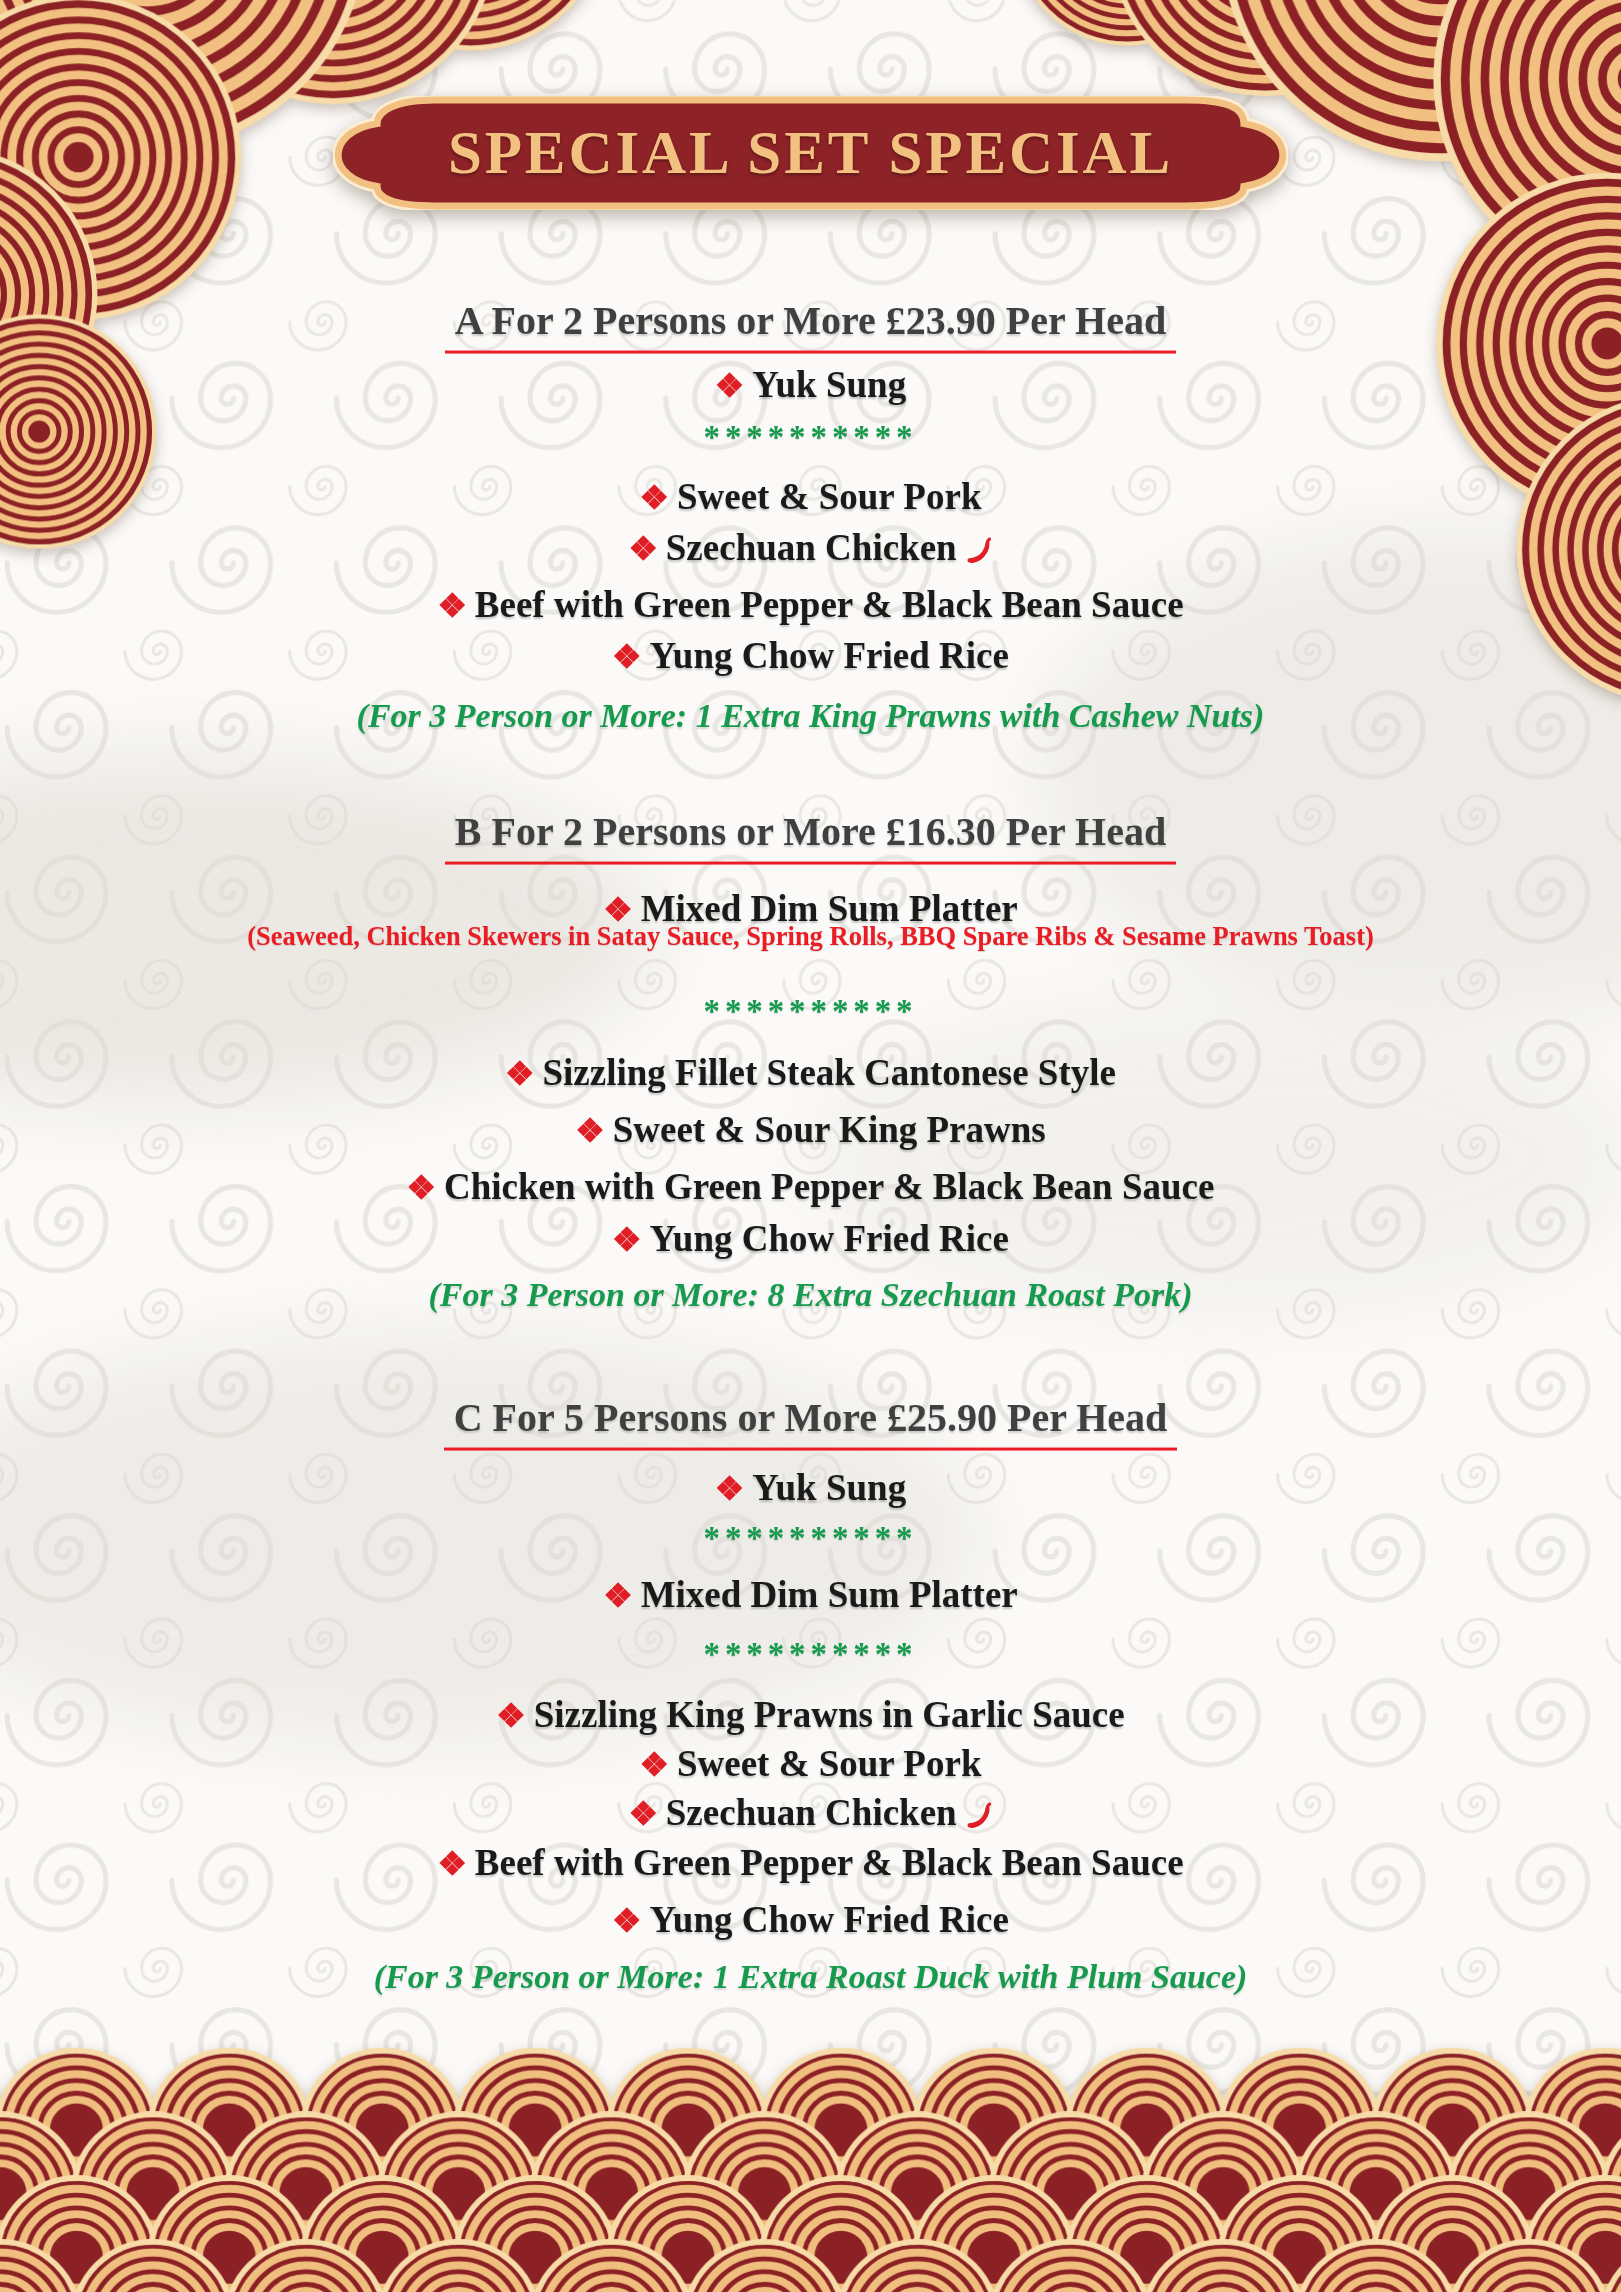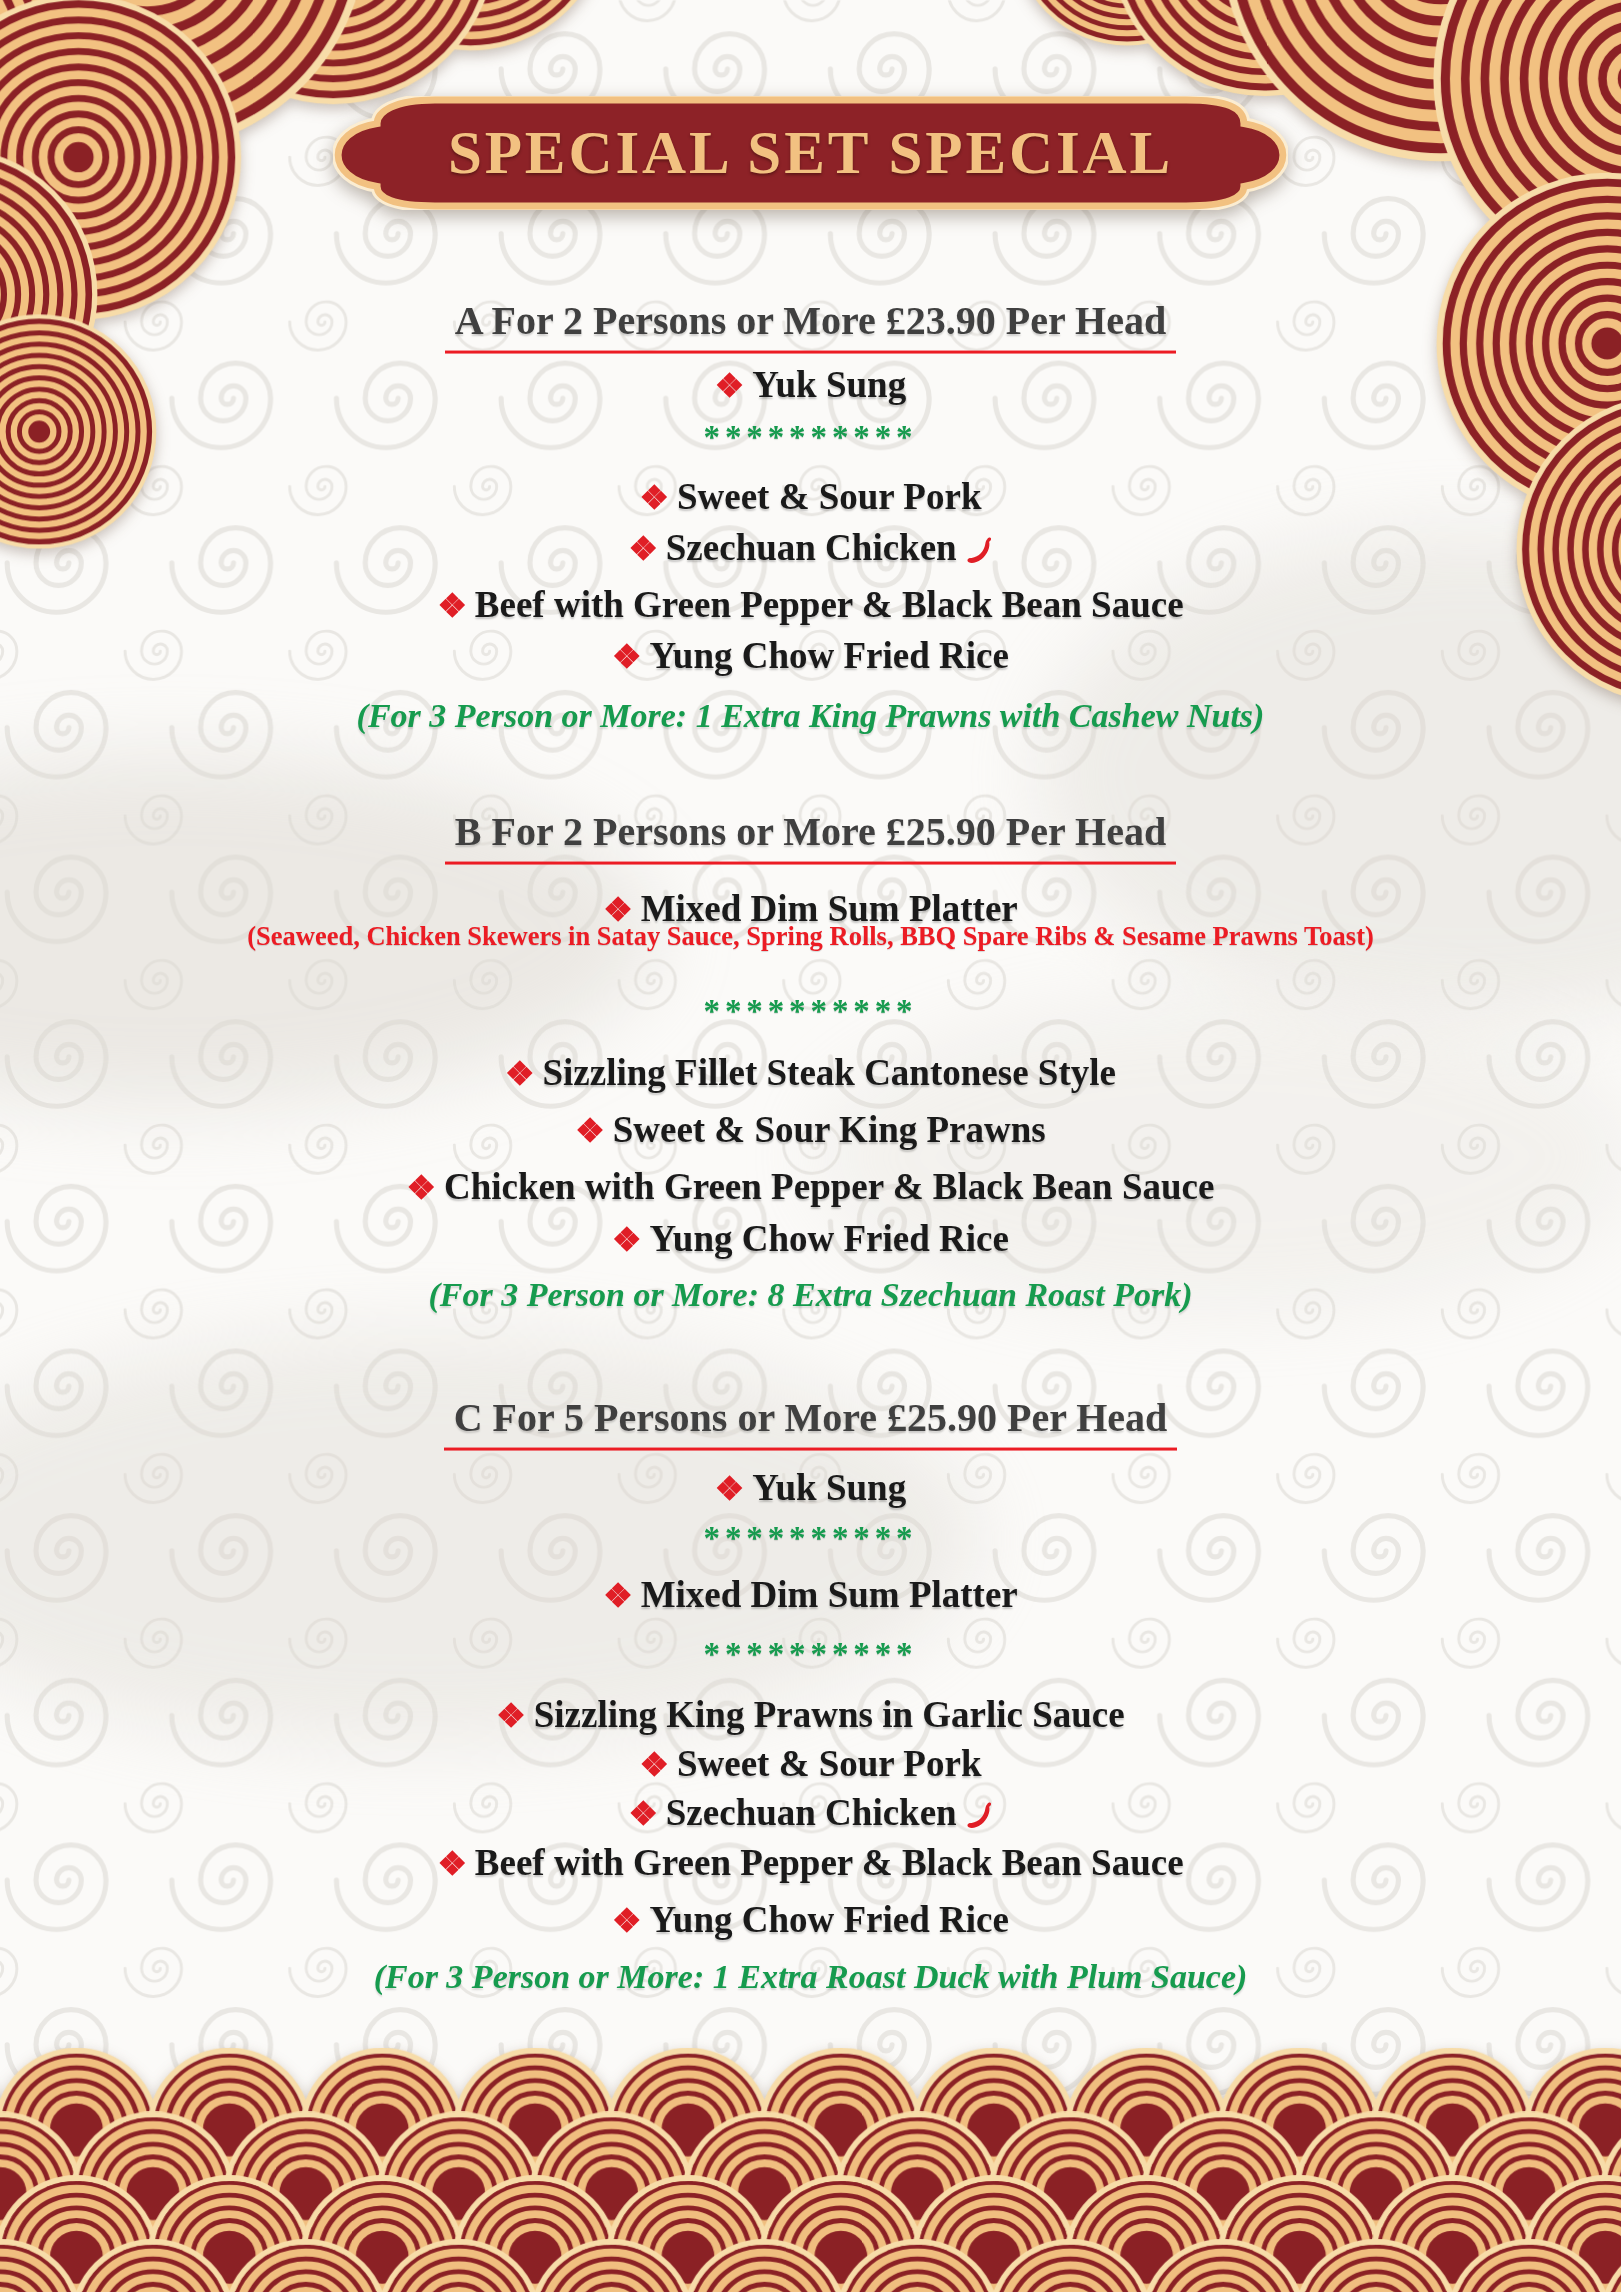--- a/index.html
+++ b/index.html
@@ -203,21 +203,21 @@
 </div>
 <div class="line dish" style="top:604px">
   <span class="bullet">❖</span><span>Beef with Green Pepper &amp; Black Bean Sauce</span>
 </div>
 <div class="line dish" style="top:655px">
   <span class="bullet">❖</span><span>Yung Chow Fried Rice</span>
 </div>
 <div class="line note" style="top:716px">(For 3 Person or More: 1 Extra King Prawns with Cashew Nuts)</div>
 
 <div class="line heading" style="top:836px">
-  <span class="h-inner">B For 2 Persons or More £25.90 Per Head</span>
+  <span class="h-inner">B For 2 Persons or More £16.30 Per Head</span>
 </div>
 <div class="line dish" style="top:908px">
   <span class="bullet">❖</span><span>Mixed Dim Sum Platter</span>
 </div>
 <div class="line subtext" style="top:936px">(Seaweed, Chicken Skewers in Satay Sauce, Spring Rolls, BBQ Spare Ribs &amp; Sesame Prawns Toast)</div>
 <div class="line stars" style="top:1011px">**********</div>
 <div class="line dish" style="top:1072px">
   <span class="bullet">❖</span><span>Sizzling Fillet Steak Cantonese Style</span>
 </div>
 <div class="line dish" style="top:1129px">

